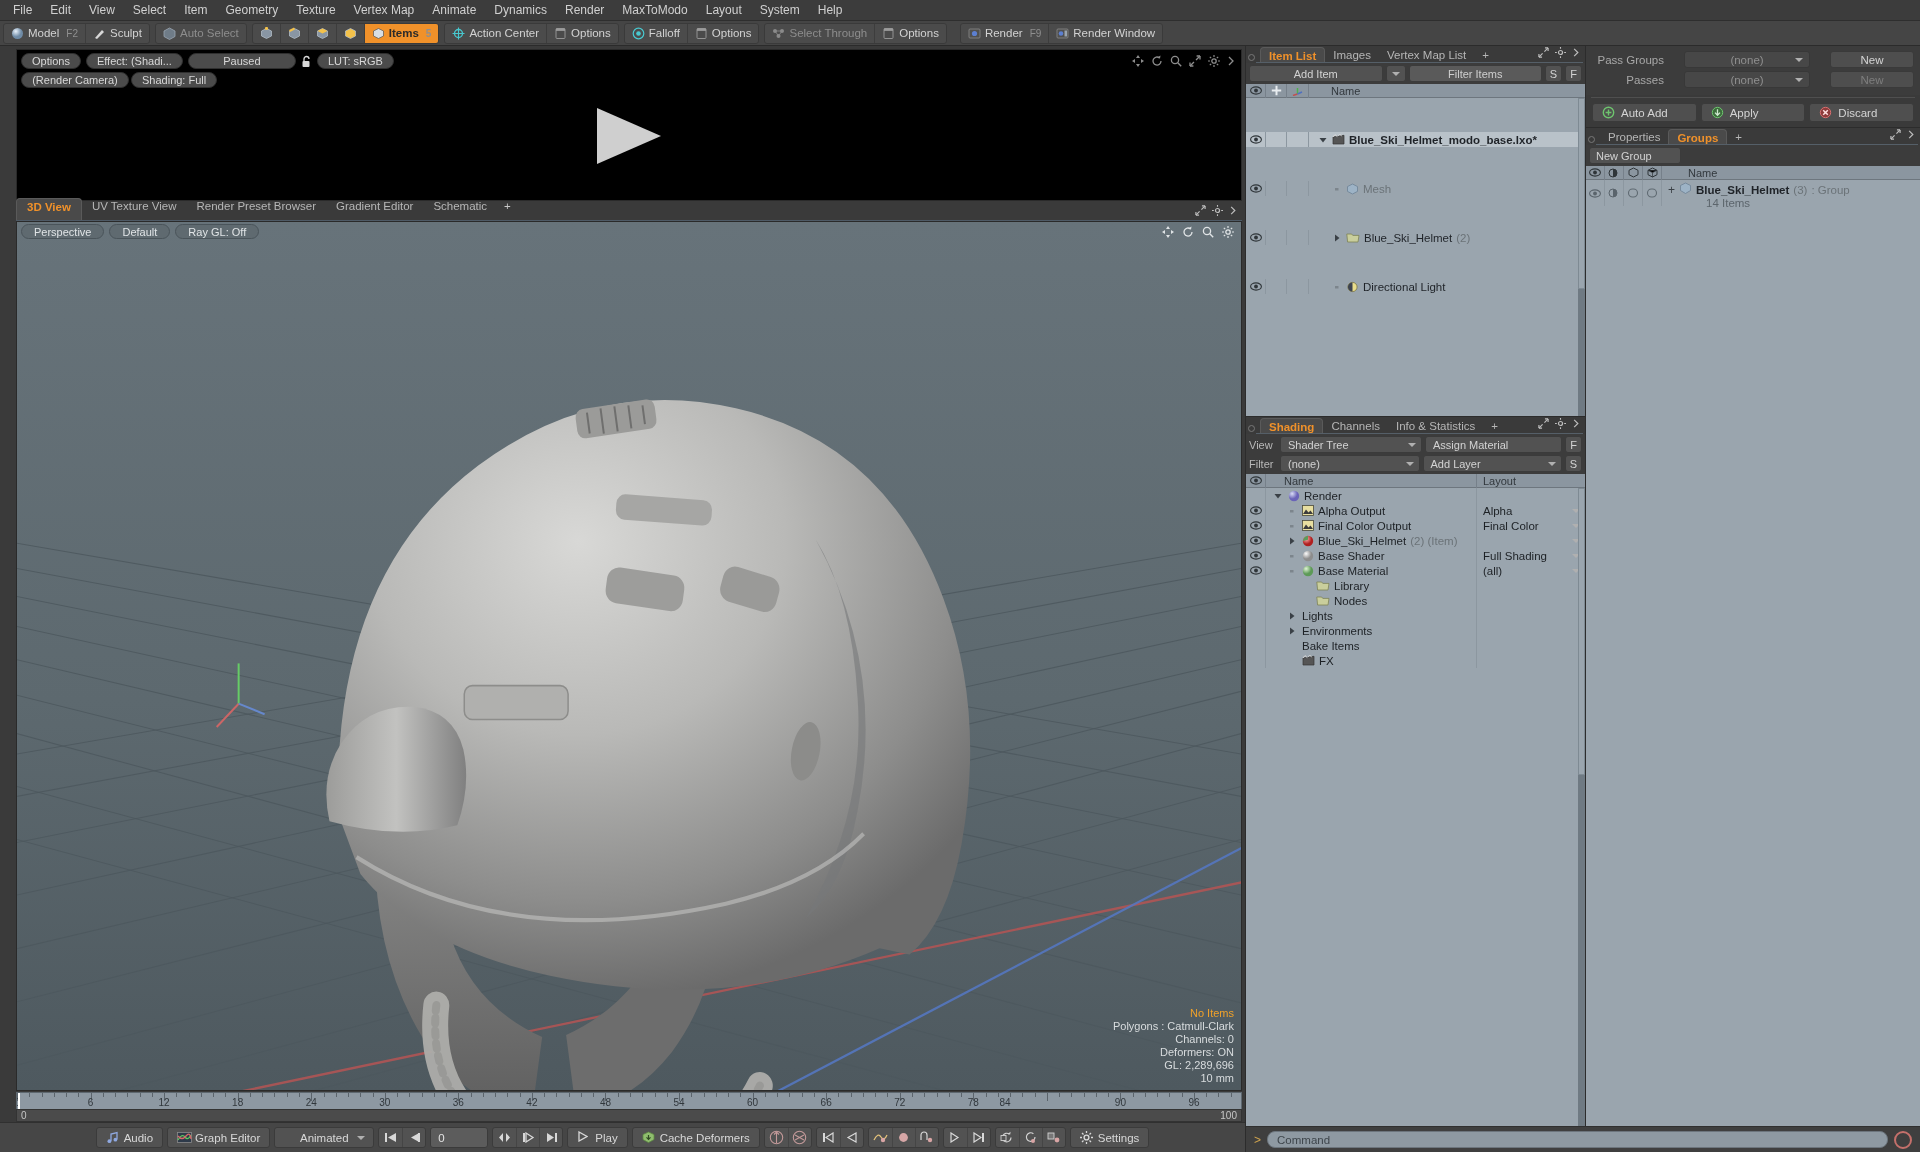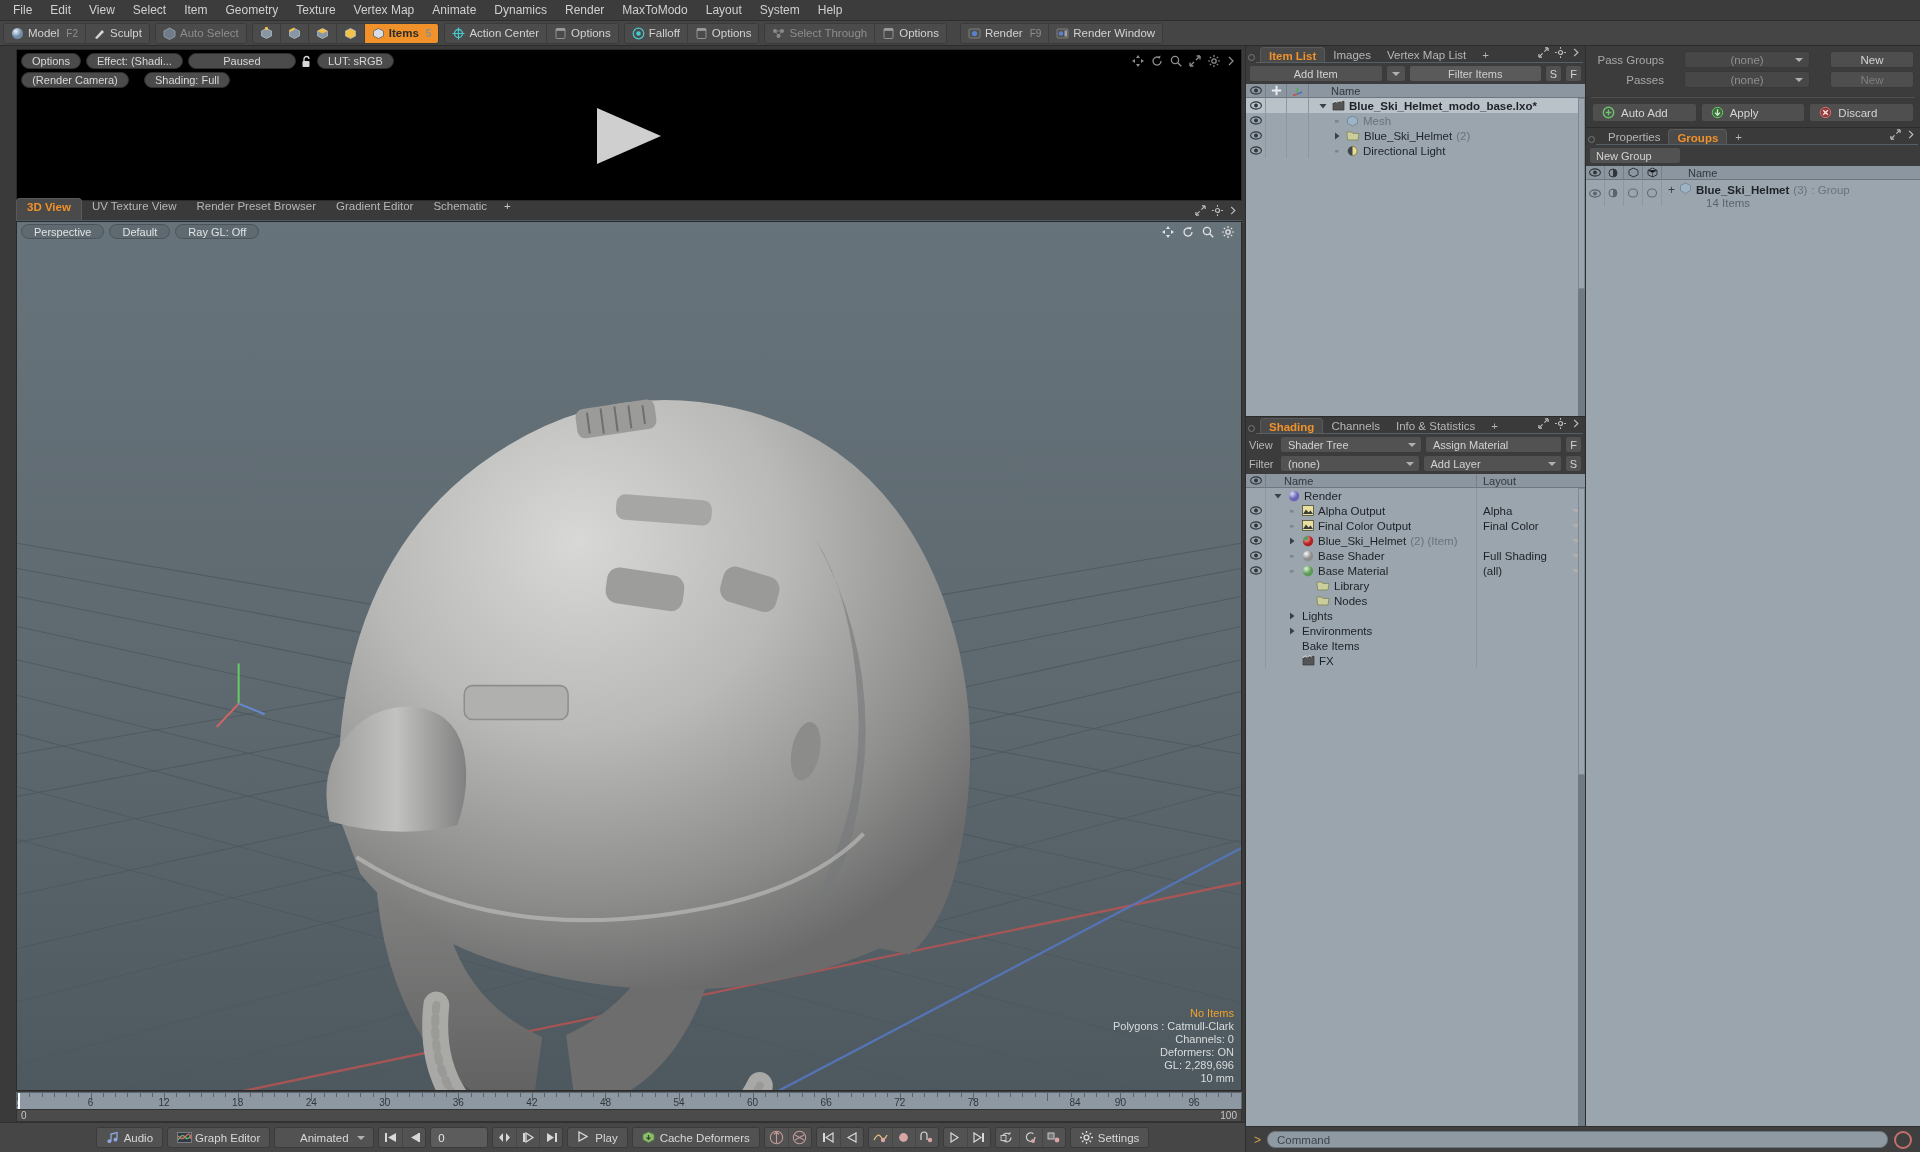--- a/index.html
+++ b/index.html
@@ -60,21 +60,21 @@
 
   
   .renderpane { margin: 3px 3px 2px 16px; border: 1px solid #2a2a2a; background: #000;
                 height: 152px; position: relative; flex: 0 0 152px; }
   .rp-toolbar { height: 22px; display: flex; align-items: center; gap: 5px; padding: 2px 4px;
                 background: #000; }
   .pill { background: #4b4b4b; border: 1px solid #2f2f2f; border-radius: 9px; height: 16px;
           display: flex; align-items: center; justify-content: center; padding: 0 10px;
           color: #d8d8d8; font-size: 11px; white-space: nowrap; }
   .pill.wide { min-width: 108px; }
-  .rp-row2 { height: 20px; display: flex; gap: 15px; padding: 0 4px; }
+  .rp-row2 { height: 20px; display: flex; gap: 2px; padding: 0 4px; }
   .rp-playbtn { position: absolute; left: 0; right: 0; top: 22px; bottom: 0;
                 display: flex; align-items: center; justify-content: center; pointer-events: none; }
   .rp-icons { position: absolute; right: 6px; top: 5px; display: flex; gap: 7px; align-items: center; }
   .rp-icons svg { opacity: .75; }
 
   
   .tabstrip { height: 18px; display: flex; align-items: flex-end; background: #3a3a3a;
               padding-left: 16px; flex: 0 0 18px; position: relative; }
   .tabstrip::before { content:""; position:absolute; left:16px; right:3px; bottom:0; height:1px; background:#4e5a66; }
   .tab { height: 23px; line-height: 17px; padding: 0 10px; font-size: 11.5px; color: #b6b6b6;
@@ -135,21 +135,21 @@
   .ptab.active { background: #4a4a4a; color: #f0912a; font-weight: bold; border: 1px solid #5a5a5a; border-bottom: none; }
   .pdot { position: absolute; left: 2px; bottom: 2px; width: 7px; height: 7px; border-radius: 50%;
           border: 1px solid #777; }
   .picons { position: absolute; right: 5px; bottom: 2px; display: flex; gap: 6px; align-items: center; }
 
   .listhdr { height: 14px; background: #8b96a0; display: flex; align-items: center;
              font-size: 11px; color: #32383d; border-bottom: 1px solid #6d767e; }
   .listhdr .cell { display: flex; align-items: center; justify-content: center; height: 14px;
                    border-right: 1px solid #76808a; }
   .listbody { background: #9aa5ae; flex: 1 1 auto; overflow: hidden; position: relative; }
-  .lrow { height: 15px; display: flex; align-items: center; font-size: 11.5px; color: #1f2328; }
+  .lrow { height: 15px; display: flex; align-items: center; font-size: 11.5px; color: #1f2328; margin-top: 34px; }
   .lrow .eye { width: 20px; display:flex; align-items:center; justify-content:center; border-right: 1px solid #8c97a0;
                height: 15px; }
   .lrow .c2 { width: 21px; border-right: 1px solid #8c97a0; height: 15px; }
   .lrow .c3 { width: 22px; border-right: 1px solid #8c97a0; height: 15px; }
   .lrow .nm { padding-left: 6px; display: flex; align-items: center; gap: 4px; flex: 1 1 auto; }
   .lrow.sel { background: #b9c2c9; }
   .bold { font-weight: bold; }
   .muted { color: #6b7378; }
 
   .ctrlrow { display: flex; align-items: center; gap: 3px; padding: 2px 3px; background: #3c3c3c; }
@@ -699,21 +699,21 @@
             <div class="lbl" style="left: 294.24px;">24</div>
             <div class="lbl" style="left: 367.8px;">30</div>
             <div class="lbl" style="left: 441.36px;">36</div>
             <div class="lbl" style="left: 514.92px;">42</div>
             <div class="lbl" style="left: 588.48px;">48</div>
             <div class="lbl" style="left: 662.04px;">54</div>
             <div class="lbl" style="left: 735.6px;">60</div>
             <div class="lbl" style="left: 809.16px;">66</div>
             <div class="lbl" style="left: 882.72px;">72</div>
             <div class="lbl" style="left: 956.28px;">78</div>
-            <div class="lbl" style="left: 1058px;">84</div>
+            <div class="lbl" style="left: 988px;">84</div>
             <div class="lbl" style="left: 1103.4px;">90</div>
             <div class="lbl" style="left: 1176.96px;">96</div>
             <div class="ph" style="left: 1px;"></div>
           </div>
         <div class="tl-track">
           <span class="n">0</span>
           <span class="n2">100</span>
         </div>
       </div>
 

